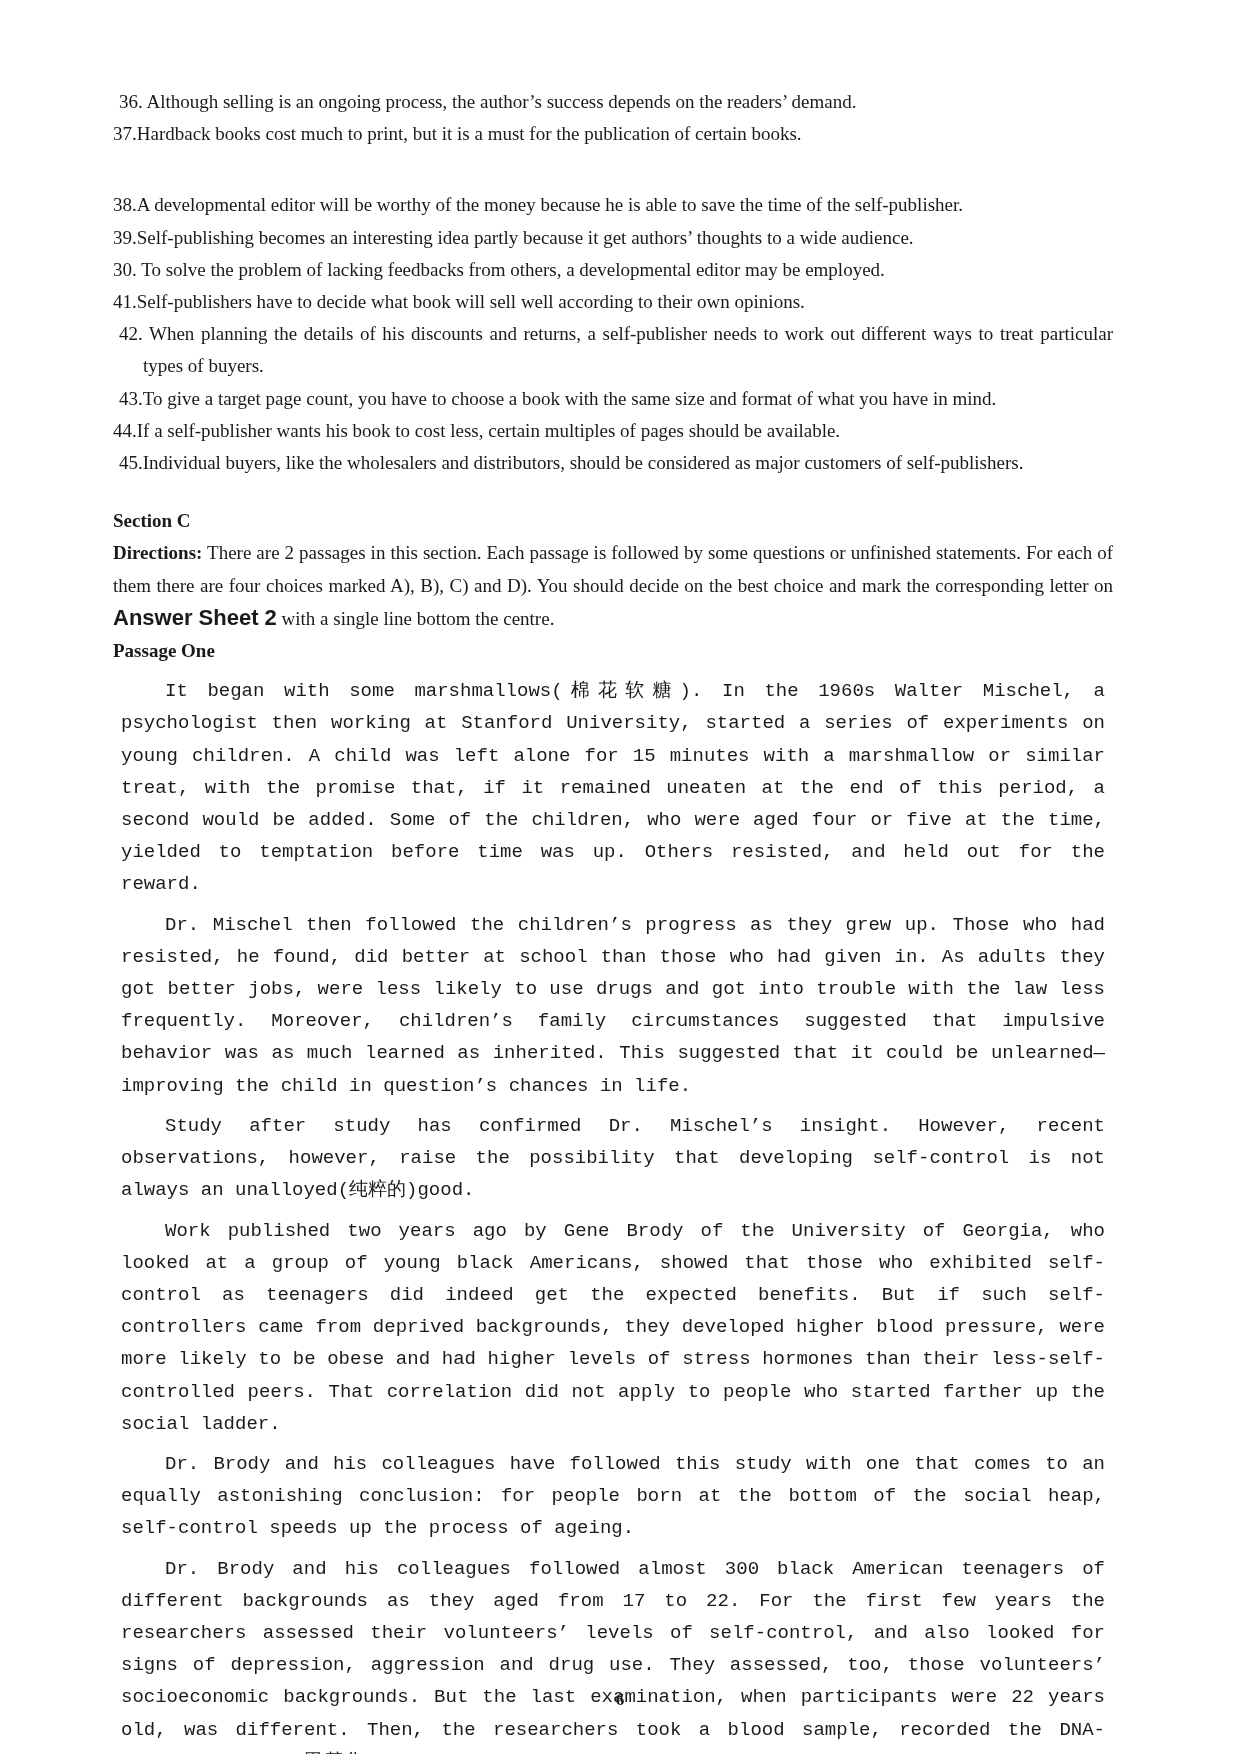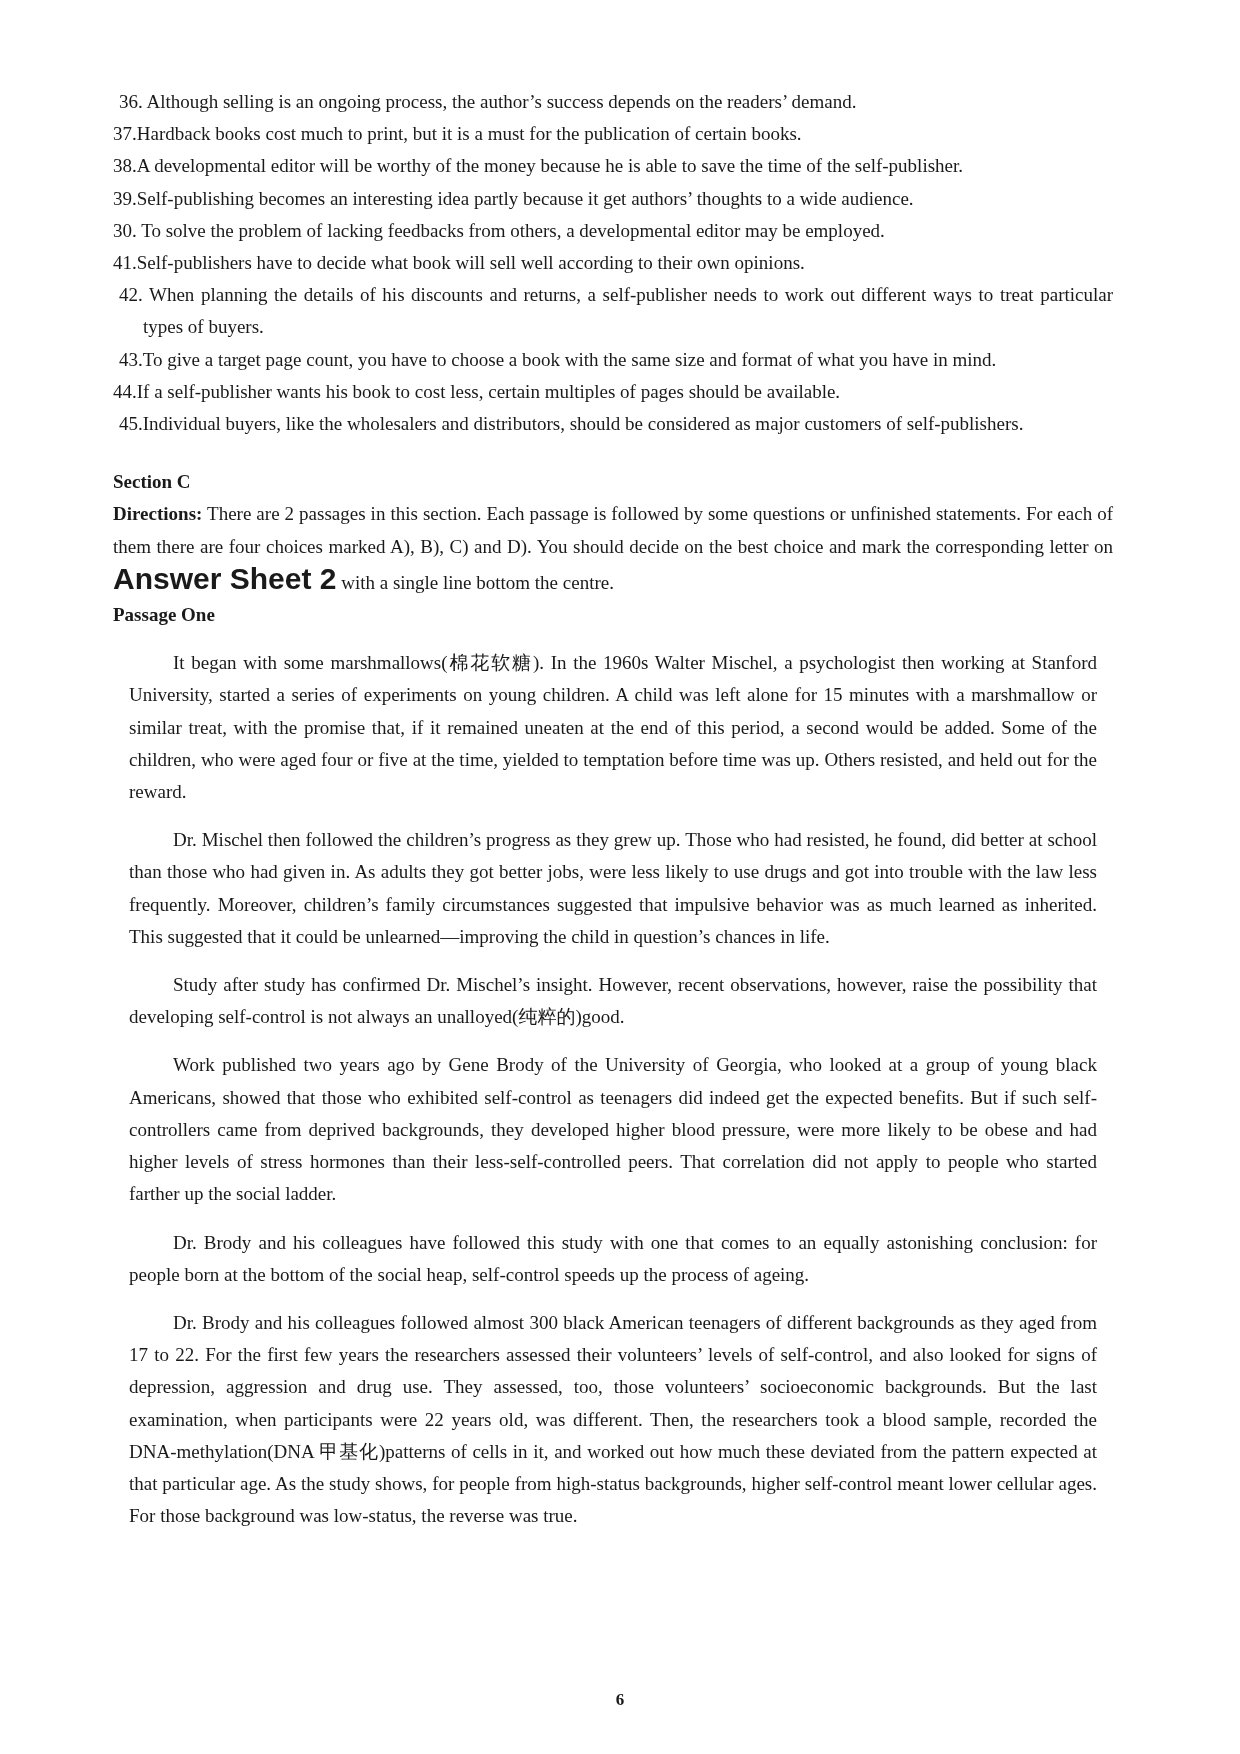--- a/index.html
+++ b/index.html
@@ -38,28 +38,29 @@
       text-indent: -24px;
     }
     .spacer {
       height: 26px;
     }
     .bold {
       font-weight: bold;
     }
     .big-bold {
       font-weight: bold;
-      font-size: 30px;
+      font-size: 22px;
       font-family: "Liberation Sans", "DejaVu Sans", sans-serif;
     }
     .para {
       text-indent: 44px;
       text-align: justify;
       line-height: 32.2px;
-      margin: 16px;
+      margin: 8px;
+      font-family: Liberation Mono, monospace;
     }
     .justify {
       text-align: justify;
       line-height: 32.2px;
     }
     .page-number {
       position: absolute;
       left: 0;
       width: 1240px;
       top: 1690px;
@@ -69,21 +70,21 @@
     }
   </style>
 </head>
 <body>
 
 <div class="page">
 
   <div>
     <div class="item offset">36. Although selling is an ongoing process, the author’s success depends on the readers’ demand.</div>
     <div class="item">37.Hardback books cost much to print, but it is a must for the publication of certain books.</div>
-    <div class="item" style="white-space:nowrap;">38.A developmental editor will be worthy of the money because he is able to save the time of the self-publisher.</div>
+    <div class="item" style="white-space:nowrap;margin-top:39px;">38.A developmental editor will be worthy of the money because he is able to save the time of the self-publisher.</div>
     <div class="item">39.Self-publishing becomes an interesting idea partly because it get authors’ thoughts to a wide audience.</div>
     <div class="item">30. To solve the problem of lacking feedbacks from others, a developmental editor may be employed.</div>
     <div class="item">41.Self-publishers have to decide what book will sell well according to their own opinions.</div>
     <div class="item offset2">42. When planning the details of his discounts and returns, a self-publisher needs to work out different ways to treat particular types of buyers.</div>
     <div class="item offset2">43.To give a target page count, you have to choose a book with the same size and format of what you have in mind.</div>
     <div class="item">44.If a self-publisher wants his book to cost less, certain multiples of pages should be available.</div>
     <div class="item offset2">45.Individual buyers, like the wholesalers and distributors, should be considered as major customers of self-publishers.</div>
   </div>
 
   <div class="spacer"></div>

